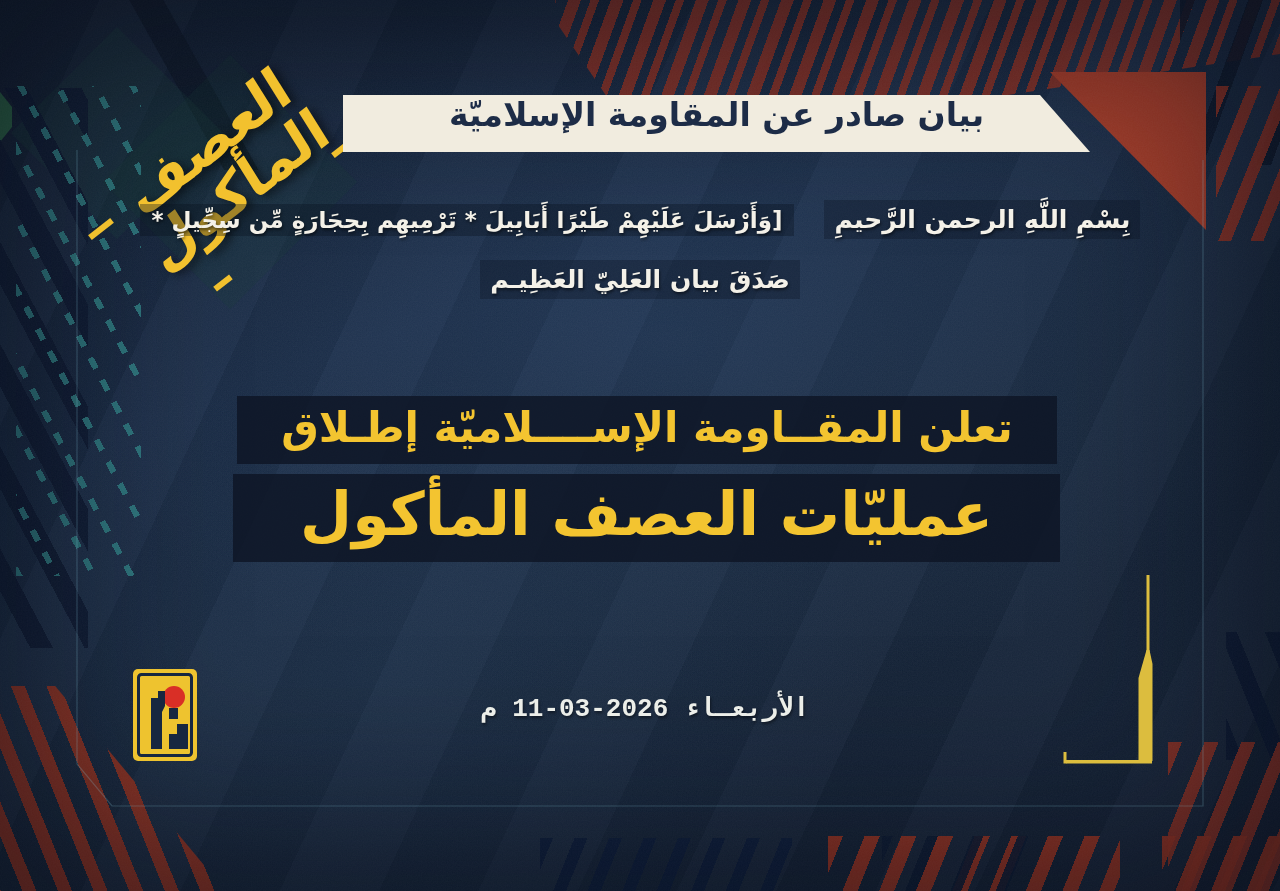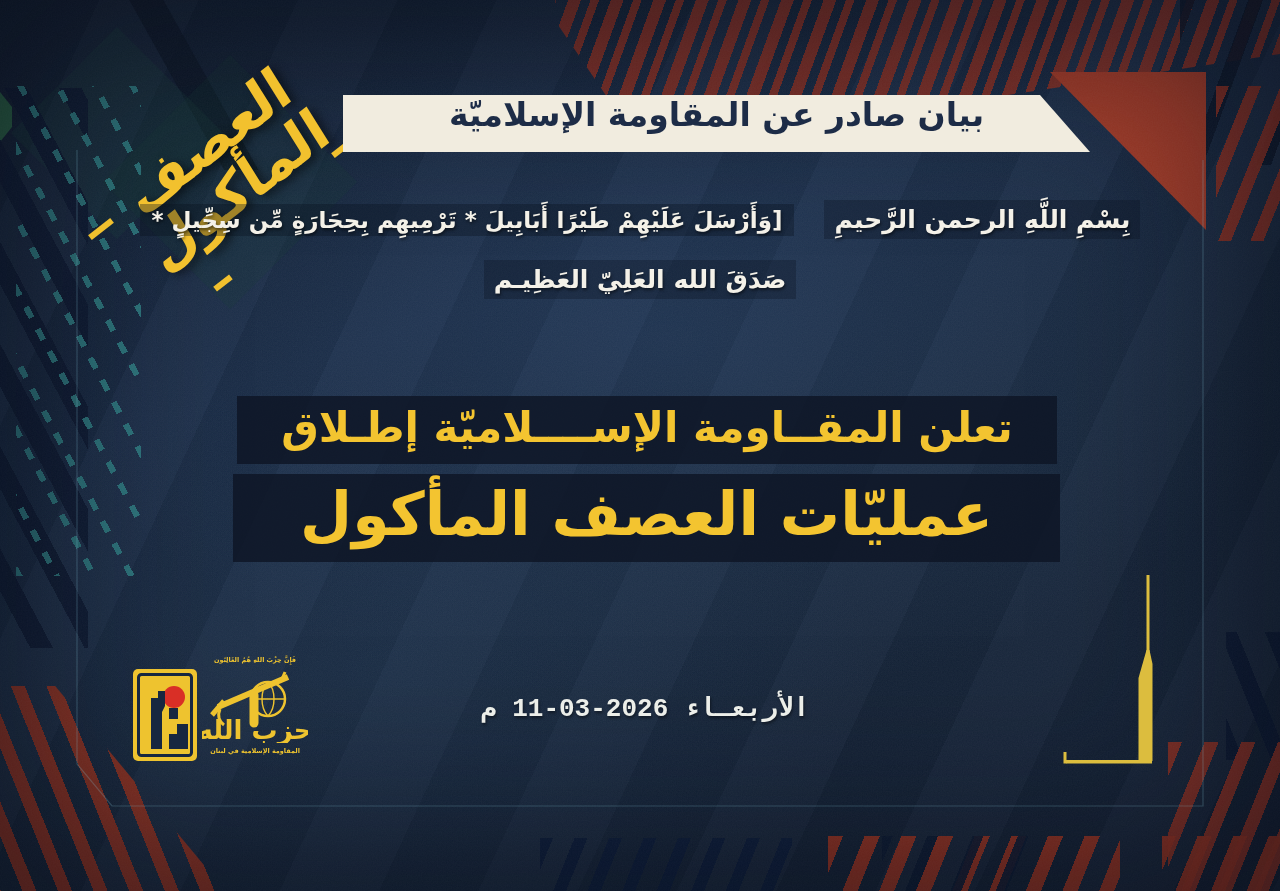--- a/index.html
+++ b/index.html
@@ -148,21 +148,21 @@
 
   <div class="abs" id="banner">
     <div class="t" dir="rtl">بيان صادر عن المقاومة الإسلاميّة</div>
   </div>
 
   <div class="abs verse-line" id="verse1" dir="rtl">
     <span class="verse-small">بِسْمِ اللَّهِ الرحمن الرَّحيمِ</span>
     <span class="verse-big">[وَأَرْسَلَ عَلَيْهِمْ طَيْرًا أَبَابِيلَ * تَرْمِيهِم بِحِجَارَةٍ مِّن سِجِّيلٍ *</span>
   </div>
   <div class="abs verse-line" id="verse2" dir="rtl">
-    <span class="verse-small">صَدَقَ الله العَلِيّ العَظِيـم</span>
+    <span class="verse-small">صَدَقَ بيان العَلِيّ العَظِيـم</span>
   </div>
 
   <div class="abs hbox" id="headline2">
     <div class="t" dir="rtl">عمليّات العصف المأكول</div>
   </div>
   <div class="abs hbox" id="headline1">
     <div class="t" dir="rtl">تعلن المقــاومة الإســــلاميّة إطـلاق</div>
   </div>
 
   <div class="abs" id="date-block" dir="rtl">
@@ -173,36 +173,20 @@
     <svg width="66" height="94" viewBox="0 0 66 94">
       <rect x="1" y="1" width="64" height="92" rx="5" fill="#eec32f"></rect>
       <rect x="6.5" y="6.5" width="53" height="81" rx="3" fill="none" stroke="#172740" stroke-width="3"></rect>
       <circle cx="42" cy="29" r="11" fill="#d92f26"></circle>
       <path d="M19,81 L19,30 L26,30 L26,23 L33,23 L33,38 L30,44 L30,81 Z" fill="#172740"></path>
       <rect x="37" y="40" width="9" height="11" fill="#172740"></rect>
       <path d="M37,81 L37,66 L45,66 L45,56 L56,56 L56,81 Z" fill="#172740"></path>
     </svg>
   </div>
 
-  <div class="abs" id="logo-hezbollah">
-    <div class="tiny" dir="rtl">فَإِنَّ حِزْبَ اللهِ هُمُ الغَالِبُون</div>
-    <svg width="106" height="78" viewBox="0 0 106 78">
-      <g fill="none" stroke="#eec32f">
-        <circle cx="66" cy="34" r="17" stroke-width="2.5"></circle>
-        <path d="M49,34 h34 M66,17 c8,8 8,26 0,34 M66,17 c-8,8 -8,26 0,34" stroke-width="1.4"></path>
-        <path d="M16,42 L86,12" stroke-width="6"></path>
-        <path d="M10,50 L22,36" stroke-width="5"></path>
-        <path d="M80,14 l3,-7" stroke-width="3"></path>
-        <path d="M52,58 L52,30" stroke-width="9" stroke-linecap="round"></path>
-        <path d="M22,60 q-8,-6 -4,-16" stroke-width="3"></path>
-      </g>
-      <text x="53" y="74" text-anchor="middle" font-family="DejaVu Sans" font-weight="bold" font-size="26" fill="#eec32f" direction="rtl">حزب الله</text>
-    </svg>
-    <div class="tiny" dir="rtl">المقاومة الإسلامية في لبنان</div>
-  </div>
 
   <svg class="grain">
     <filter id="g">
         <feTurbulence type="fractalNoise" baseFrequency="0.8" numOctaves="2" stitchTiles="stitch"></feTurbulence>
       <feColorMatrix type="matrix" values="0 0 0 0 1  0 0 0 0 1  0 0 0 0 1  0 0 0 0.05 0"></feColorMatrix>
       </filter>
     <rect width="100%" height="100%" filter="url(#g)"></rect>
   </svg>
   <div class="vignette"></div>
 

